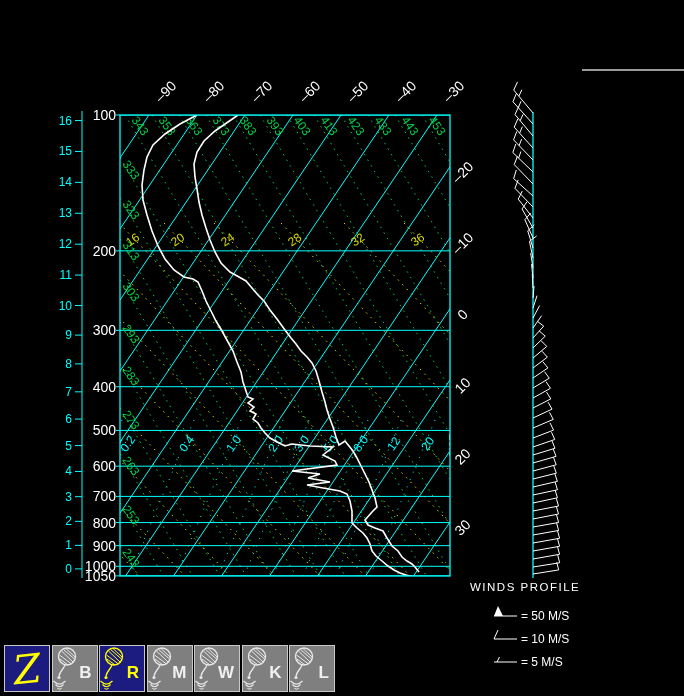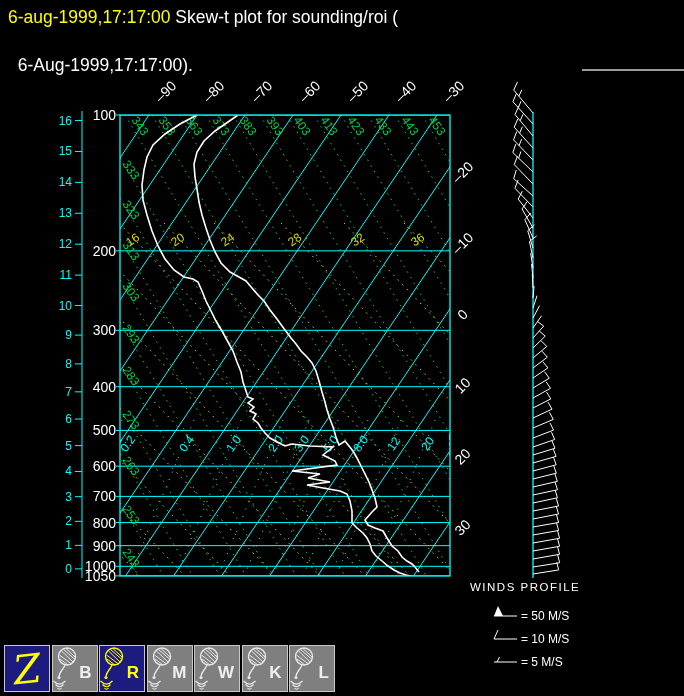--- a/index.html
+++ b/index.html
@@ -17,22 +17,20 @@
   .tbtn .letter{font-size:17px;font-weight:bold;position:absolute;right:5px;bottom:8px;}
   .tbtn.gray .letter{color:#f0f0f0;}
   .tbtn.navy .letter{color:#ffff00;}
   .tbtn .zglyph{width:100%;text-align:center;font-family:"DejaVu Serif",serif;font-style:italic;
         font-size:40px;color:#ffff00;line-height:40px;transform:rotate(-6deg);}
 </style>
 </head>
 <body>
 
 <div id="app">
-  <div id="title"><span class="hl">6-aug-1999,17:17:00</span><span> Skew-t plot for sounding/roi (</span><br>
-  <span>6-Aug-1999,17:17:00).</span></div>
 
   <div id="topline"></div>
 
   <svg id="plot" width="684" height="696">
       <defs>
         <clipPath id="box">
           <rect x="120" y="115" width="330" height="461"></rect>
         </clipPath>
       </defs>
       <g clip-path="url(#box)">

